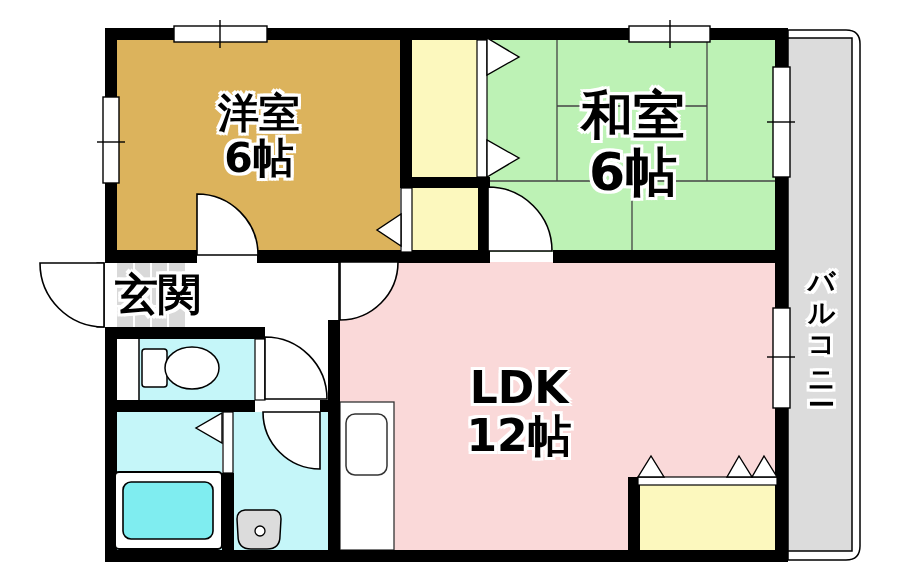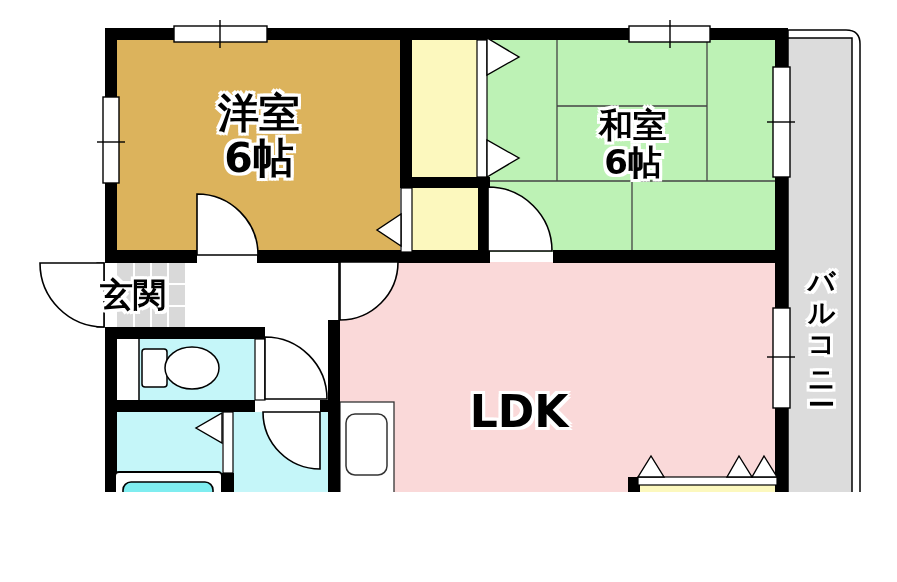--- a/index.html
+++ b/index.html
@@ -1,26 +1,26 @@
 <!DOCTYPE html>
 <html><head>
 <meta charset="utf-8">
 <style>
   html,body{margin:0;padding:0;background:#fff;}
-  #stage{position:relative;width:897px;height:492px;background:#fff;overflow:hidden;
+  #stage{position:relative;width:897px;height:582px;background:#fff;overflow:hidden;
          font-family:"DejaVu Sans","Liberation Sans",sans-serif;}
   #plan-svg{position:absolute;left:0;top:0;}
   .lbl{position:absolute;transform:translate(-50%,-50%);font-weight:bold;color:#000;
        text-align:center;white-space:nowrap;line-height:1.1;
        text-shadow:-3px -3px 0 #fff,3px -3px 0 #fff,-3px 3px 0 #fff,3px 3px 0 #fff,
                    -3px 0 0 #fff,3px 0 0 #fff,0 -3px 0 #fff,0 3px 0 #fff;}
   .lbl-western{left:259px;top:136px;font-size:41px;}
-  .lbl-japanese{left:633px;top:144px;font-size:34px;}
+  .lbl-japanese{left:633px;top:144px;font-size:52px;}
   .lbl-ldk{left:519px;top:412px;font-size:44px;}
-  .lbl-genkan{left:133px;top:295px;font-size:33px;}
+  .lbl-genkan{left:158px;top:295px;font-size:43px;}
   .lbl-balcony{left:822px;top:322px;font-size:27px;writing-mode:vertical-rl;
                letter-spacing:4px;line-height:1;}
 </style>
 </head>
 <body>
 
 <div id="stage">
 
 <svg id="plan-svg" width="897" height="582" viewBox="0 0 897 582">
 
@@ -123,16 +123,17 @@
   <div class="lbl lbl-western">
     <div>洋室</div>
     <div>6帖</div>
   </div>
   <div class="lbl lbl-japanese">
     <div>和室</div>
     <div>6帖</div>
   </div>
   <div class="lbl lbl-ldk">
     <div>LDK</div>
+    <div>12帖</div>
   </div>
   <div class="lbl lbl-genkan">玄関</div>
   <div class="lbl lbl-balcony">バルコニー</div>
 </div>
 
 </body></html>

